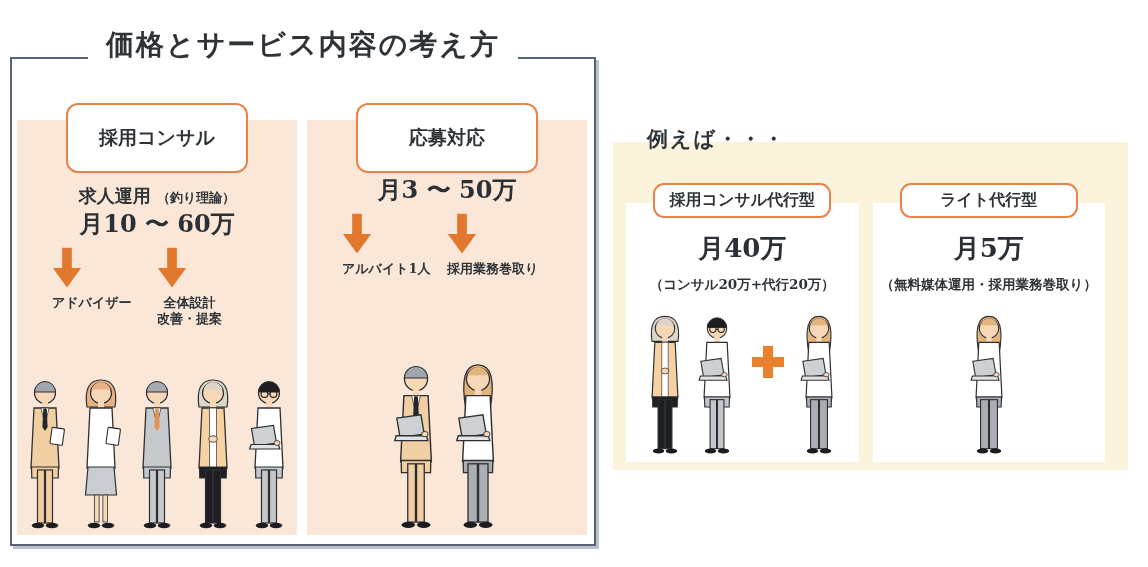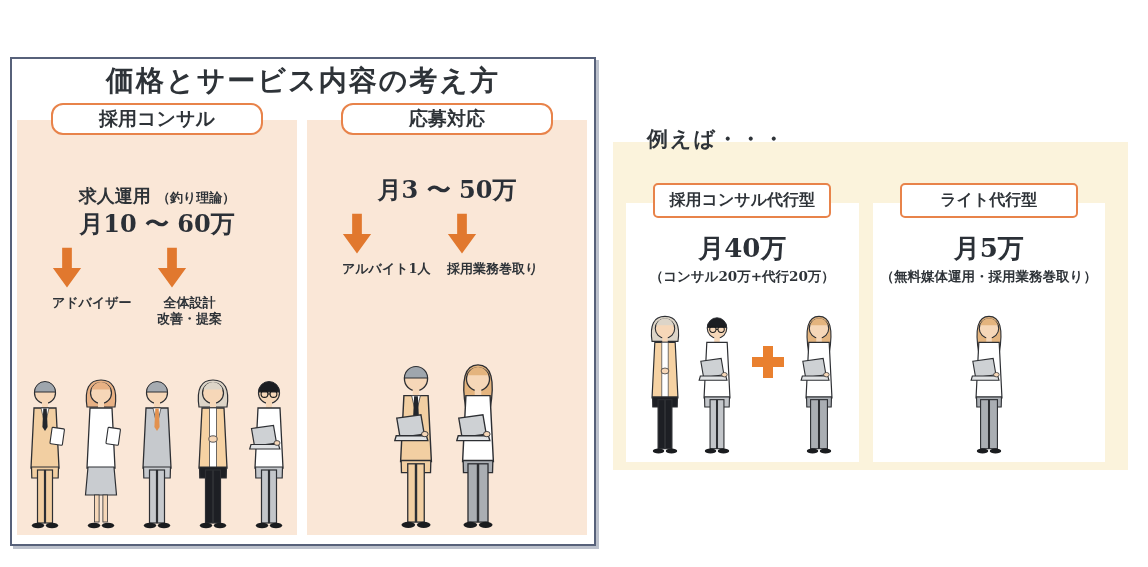--- a/index.html
+++ b/index.html
@@ -10,33 +10,33 @@
   }
   
   .left-box{
     position:absolute;left:10px;top:57px;width:586px;height:489px;
     border:2px solid #57617a;background:#ffffff;
     box-shadow:3px 3px 0 #bcc1cc;box-sizing:border-box;
   }
   .left-title{
     position:absolute;top:-33px;left:50%;transform:translateX(-50%);
     background:#ffffff;padding:0 18px;white-space:nowrap;
-    font-size:28px;font-weight:bold;letter-spacing:2px;color:#2e3338;margin-top:36px;
+    font-size:28px;font-weight:bold;letter-spacing:2px;color:#2e3338;
   }
   .panels{display:flex;gap:10px;padding:61px 7px 9px 5px;height:100%;box-sizing:border-box;}
   .panel{
     flex:1;background:#fae7d7;position:relative;
     display:flex;flex-direction:column;align-items:center;
     padding-top:54px;box-sizing:border-box;
   }
   .pill{
     position:absolute;top:-17px;left:50%;transform:translateX(-50%);
-    width:212px;box-sizing:border-box;text-align:center;
+    width:182px;box-sizing:border-box;text-align:center;
     background:#ffffff;border:2px solid #e8834a;border-radius:12px;
-    padding:1px 10px;font-size:19px;font-weight:bold;white-space:nowrap;
+    padding:20px 10px;font-size:19px;font-weight:bold;white-space:nowrap;
   }
   .service{font-size:18px;font-weight:bold;margin-top:10px;white-space:nowrap;}
   .service .note{font-size:13px;}
   .price{font-size:24px;font-weight:bold;margin-top:0;white-space:nowrap;color:#2b3037;}
   .fork-row{display:flex;width:210px;margin-top:6px;}
   .fork{flex:1;display:flex;flex-direction:column;align-items:flex-start;}
   .fork .arrow{width:30px;height:44px;}
   .fork .flabel{
     margin-top:5px;font-size:13px;font-weight:bold;line-height:1.25;
     text-align:center;white-space:nowrap;
@@ -57,25 +57,25 @@
     display:flex;gap:14px;
   }
   .card{
     flex:1;background:#ffffff;position:relative;
     display:flex;flex-direction:column;align-items:center;
     padding-top:26px;box-sizing:border-box;
   }
   .card-pill{
     position:absolute;top:-20px;left:50%;transform:translateX(-50%);
     width:178px;box-sizing:border-box;text-align:center;
-    background:#ffffff;border:2px solid #e8834a;border-radius:5px;
+    background:#ffffff;border:2px solid #e8834a;border-radius:11px;
     padding:5px 6px;font-size:16px;font-weight:bold;white-space:nowrap;
   }
   .card-price{font-size:26px;font-weight:bold;margin-top:2px;white-space:nowrap;color:#2b3037;}
-  .card-note{font-size:13.5px;font-weight:bold;margin-top:2px;white-space:nowrap;}
+  .card-note{font-size:13.5px;font-weight:bold;margin-top:10px;white-space:nowrap;}
   .card-people{display:flex;align-items:flex-end;justify-content:center;margin-top:auto;margin-bottom:5px;}
   .plus-icon{width:34px;height:34px;align-self:center;margin:0 8px 42px 8px;flex:none;}
 </style>
 </head>
 <body>
 
 <div class="left-box">
   <div class="left-title">価格とサービス内容の考え方</div>
 
   <div class="panels">

